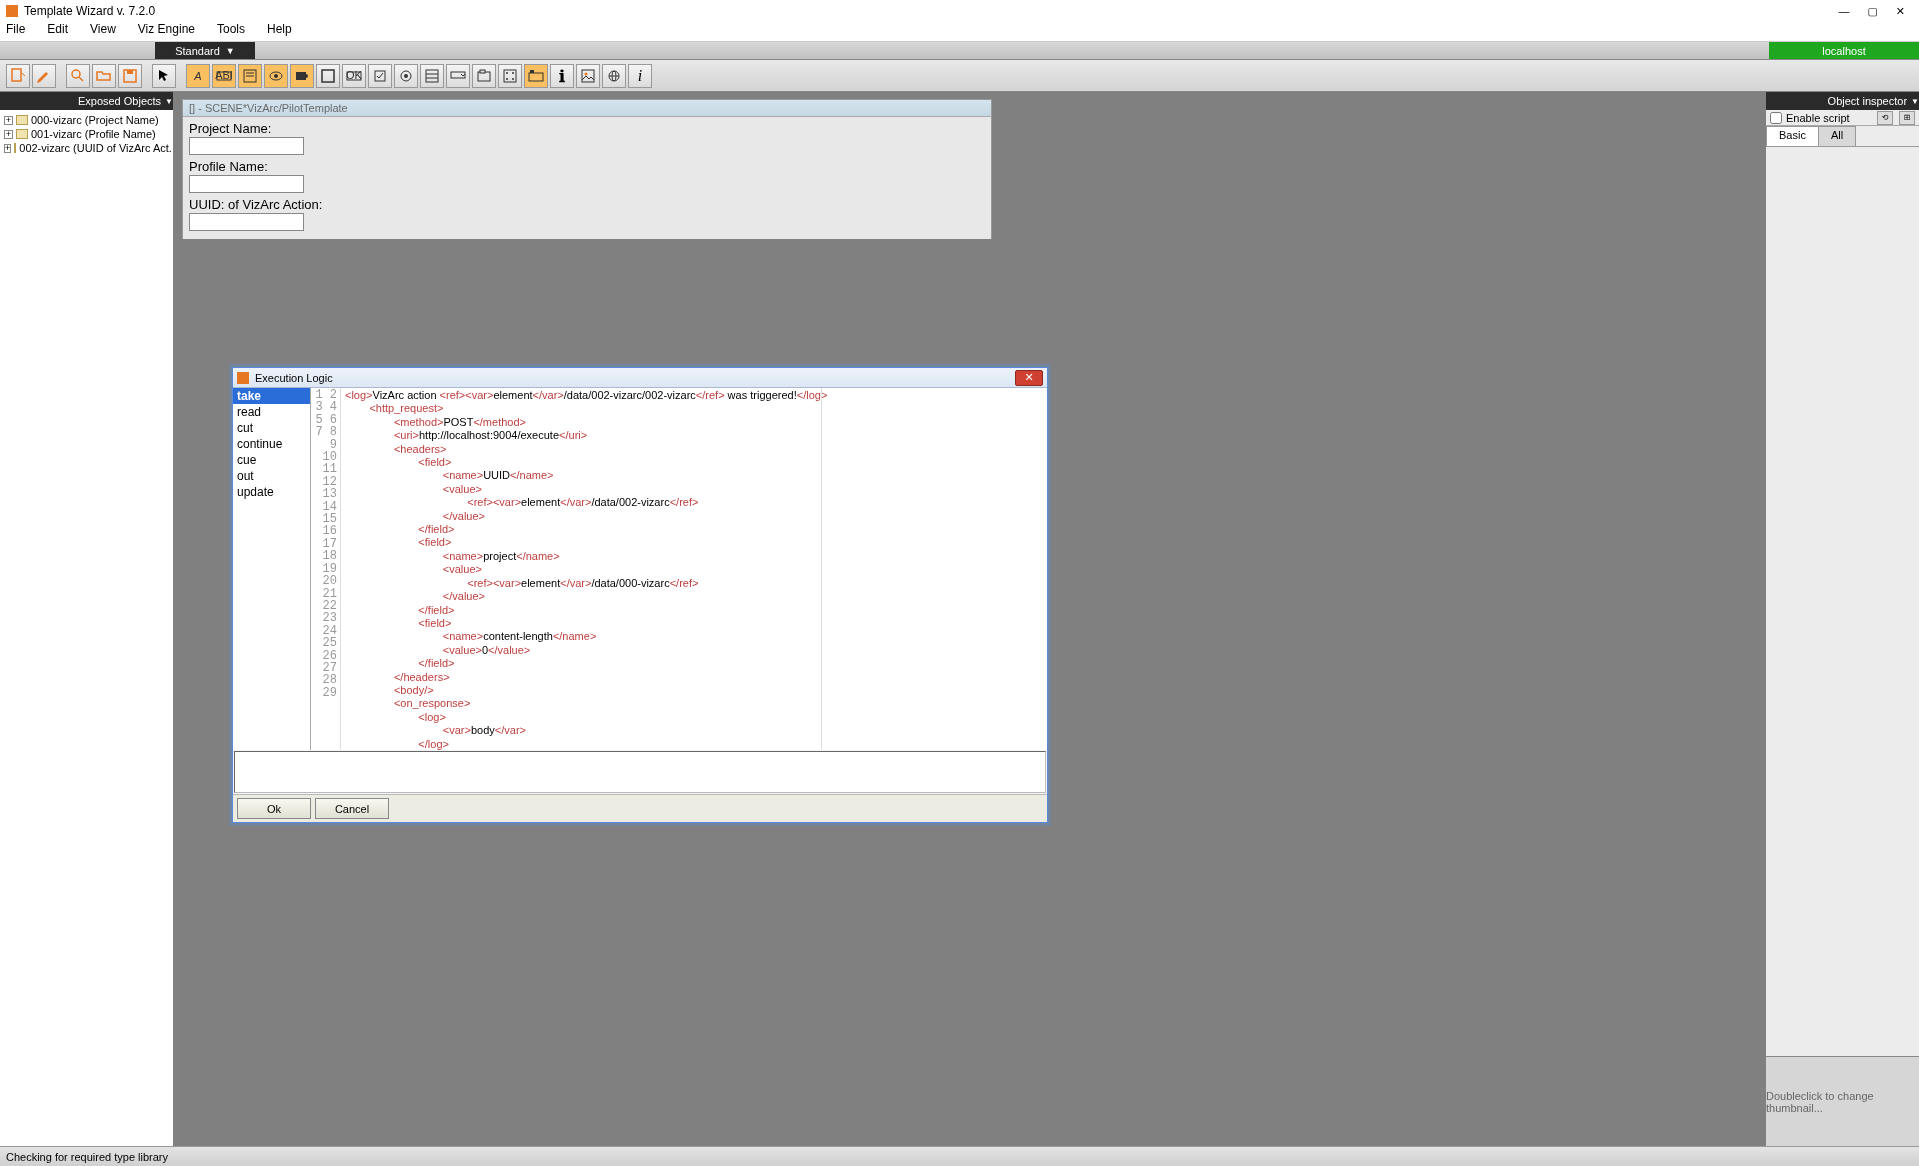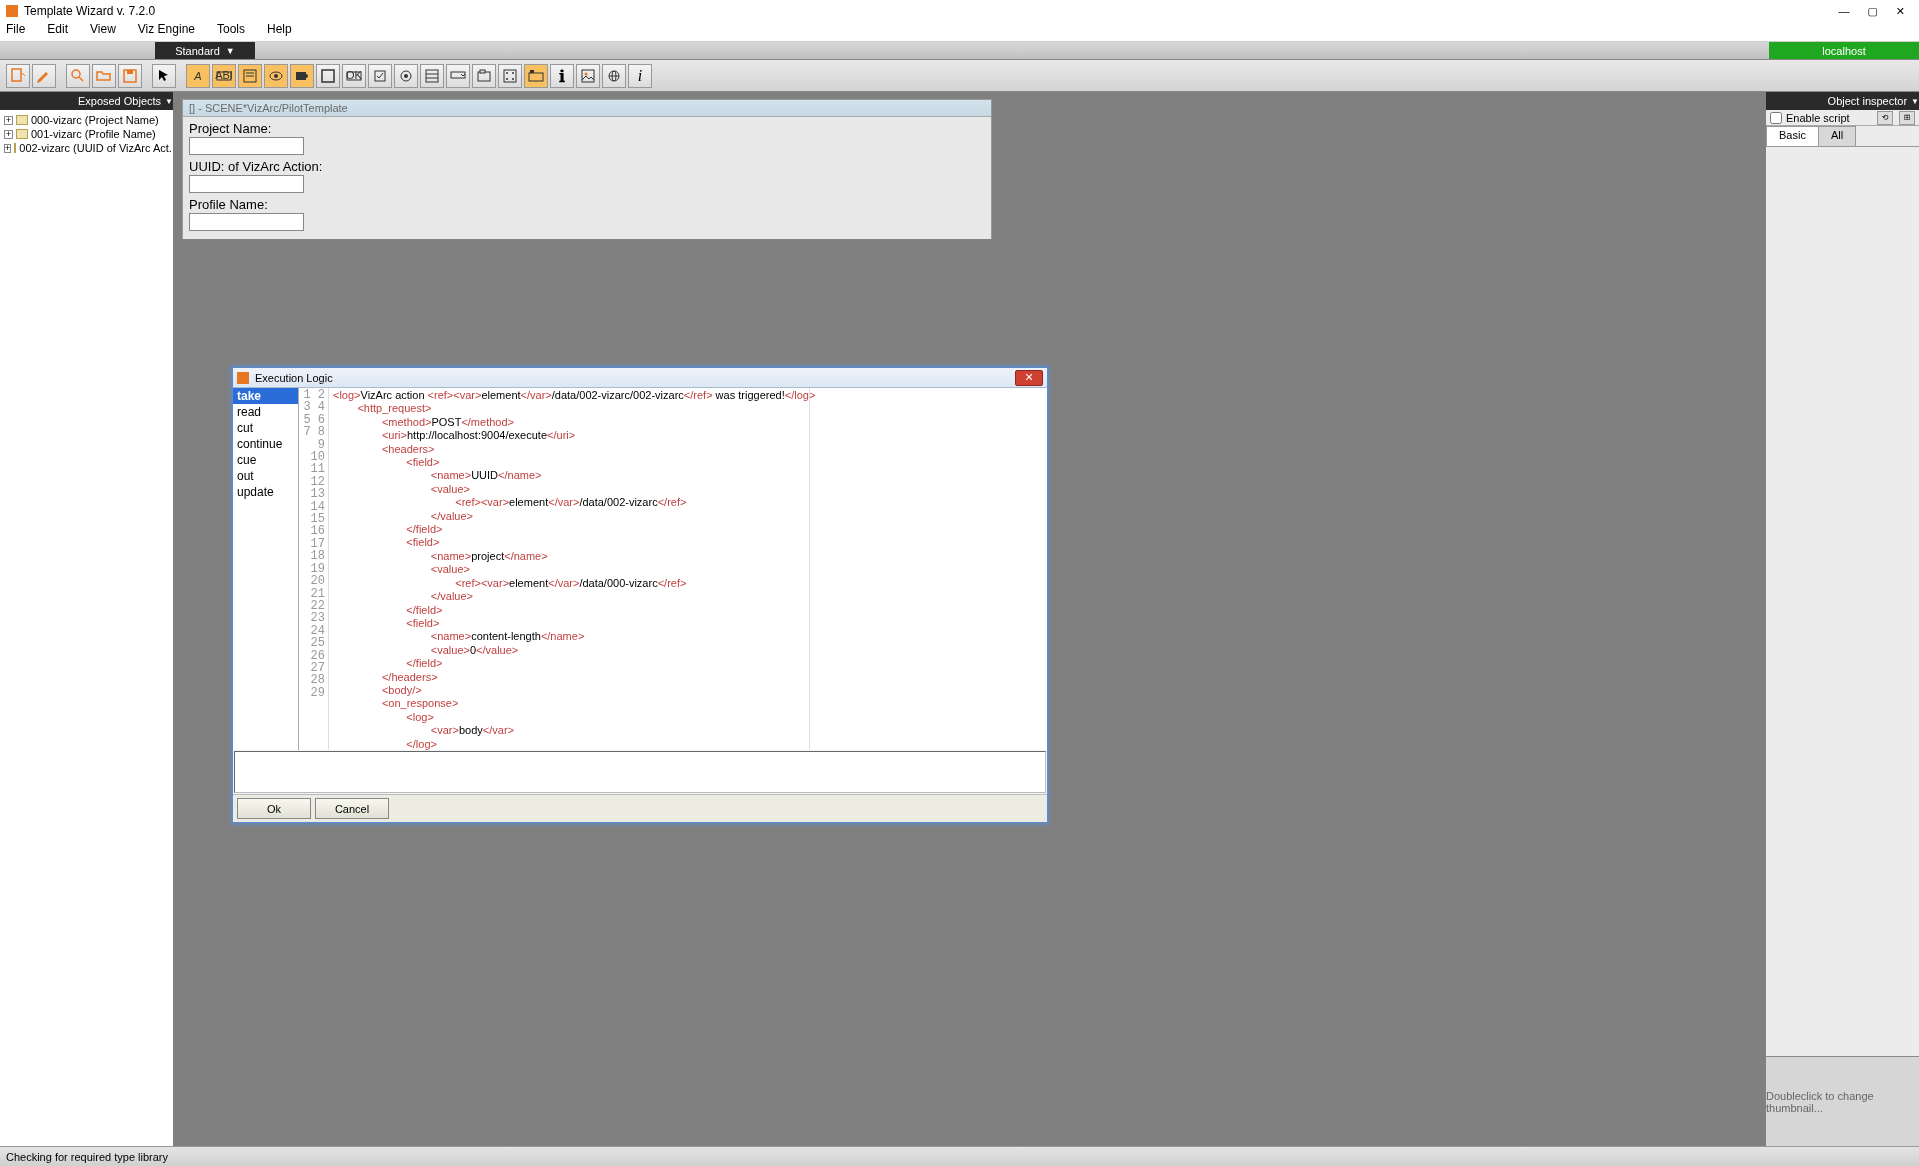--- a/index.html
+++ b/index.html
@@ -50,21 +50,21 @@
 .statusbar { height: 20px; background: linear-gradient(#e4e4e4,#d0d0d0); border-top: 1px solid #999; display: flex; align-items: center; padding: 0 6px; font-size: 11px; }
 
 
 .dlg { position: absolute; left: 232px; top: 275px; width: 816px; background: #f4f4f4; border: 1px solid #5a8bd8; box-shadow: 0 0 0 3px rgba(90,139,216,0.35); display: flex; flex-direction: column; }
 .dlg-title { height: 20px; background: linear-gradient(#eef3fa,#dce7f4); display: flex; align-items: center; padding: 0 4px; font-size: 12px; border-bottom: 1px solid #aabbd0; }
 .dlg-title .icon-app { width: 12px; height: 12px; background: #e87722; margin-right: 6px; }
 .dlg-title .ttl { flex: 1; }
 .dlg-title .close { width: 28px; height: 16px; background: #d04030; color: #fff; display: flex; align-items: center; justify-content: center; font-size: 11px; cursor: pointer; border:1px solid #8a2a20; border-radius:2px;}
 .dlg-body { flex: 1; display: flex; flex-direction: column; }
 .dlg-split { display: flex; }
-.cmd-list { width: 66px; background: #fff; border-right: 1px solid #aaa; }
+.cmd-list { width: 78px; background: #fff; border-right: 1px solid #aaa; }
 .cmd-item { padding: 1px 4px; font-size: 12px; cursor: pointer; }
 .cmd-item.sel { background: #2a6dd8; color: #fff; font-weight: bold; }
 .cmd-pane { flex: 1; display: flex; flex-direction: column; background: #fff; }
 .cmd-hdr { height: 16px; background: linear-gradient(#ecece2,#dedace); text-align: center; font-size: 11px; border-bottom: 1px solid #bbb; }
 .code-wrap { display: flex; height: 362px; overflow: auto; background: #fff; position: relative; }
 .gutter { width: 30px; background: #fff; border-right: 1px solid #ddd; text-align: right; font-family: "Courier New", monospace; font-size: 12px; line-height: 12.4px; color: #999; padding: 1px 3px 1px 1px; }
 .code { flex: 1; font-family: "Courier New", monospace; font-size: 12px; line-height: 12.4px; white-space: pre; padding: 1px 4px; overflow: auto; }
 .code .t { color: #c04040; } 
 .code .v { color: #000; }
 .margin-line { position: absolute; left: 510px; top: 0; bottom: 0; width: 1px; background: #ddd; }
@@ -284,25 +284,25 @@
 
   <div class="canvas-area">
     <div class="form-panel">
       <div class="form-title">[] - SCENE*VizArc/PilotTemplate</div>
       <div class="form-body">
         <div class="form-row">
           <label>Project Name:</label>
           <input type="text" value="" style="">
         </div>
         <div class="form-row">
+          <label>Profile Name:</label>
+          <input type="text" value="" style="">
+        </div>
+        <div class="form-row">
           <label>UUID: of VizArc Action:</label>
-          <input type="text" value="" style="">
-        </div>
-        <div class="form-row">
-          <label>Profile Name:</label>
           <input type="text" value="" style="">
         </div>
       </div>
     </div>
   </div>
 
   <div class="sidebar-right">
     <div class="panel-hdr">
       <span>Object inspector</span>
       <span class="chev">▼</span>

